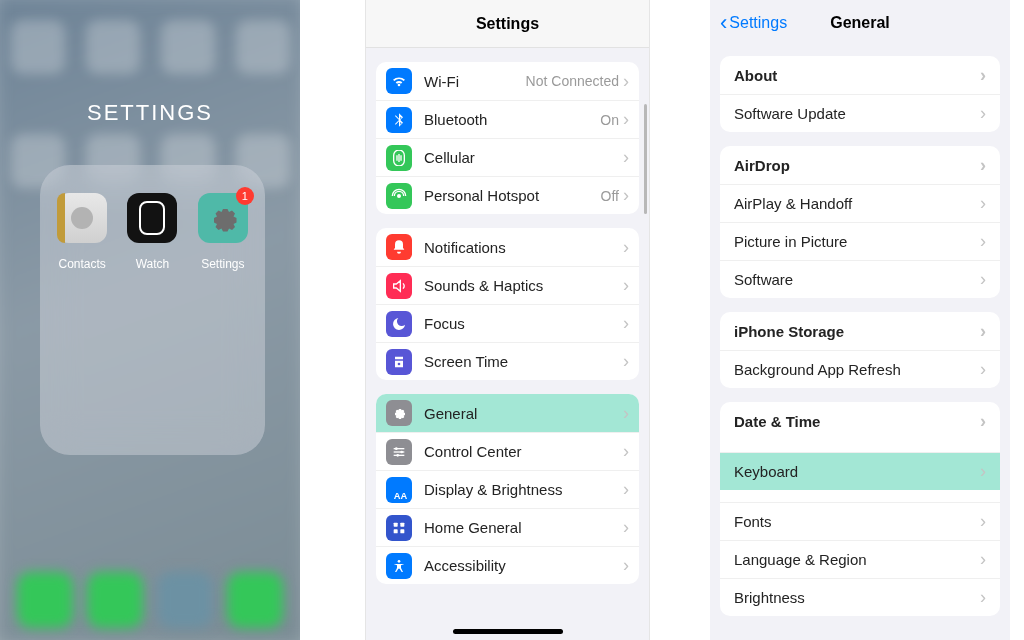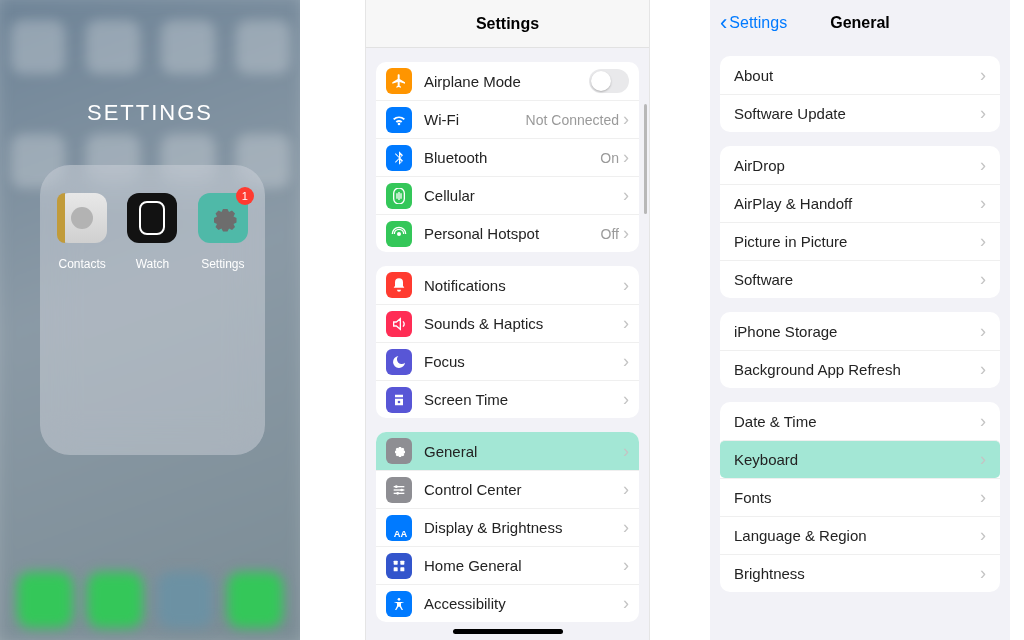--- a/index.html
+++ b/index.html
@@ -50,23 +50,23 @@
   
   .gap2 { width: 60px; }
   .panel3 { width: 300px; height: 640px; background:#f2f2f7; display:flex; flex-direction:column; }
   .nav3 { height: 46px; display:flex; align-items:center; padding:0 10px; }
   .back { color:#007aff; font-size:16px; display:flex; align-items:center; }
   .back-chev { font-size:22px; line-height:1; margin-right:2px; }
   .nav3-title { position:absolute; left:50%; transform:translateX(-50%); font-weight:600; font-size:16px; }
   .scroll3 { flex:1; overflow:auto; }
   .group3 { background:#fff; border-radius:10px; margin:10px 10px 14px 10px; overflow:hidden; }
   .row3 { display:flex; align-items:center; height:38px; padding:0 14px; border-top:1px solid #efefef; font-size:15px; }
-  .row3:first-child { border-top:none; }
+  .row3:first-child { border-top:none;font-weight:bold; }
   .row3-label { flex:1; color:#232323; }
-  .hl-row3 { background:#a3e7d5; border-radius:5px; margin:0 -0px; }
+  .hl-row3 { background:#a3e7d5; border-radius:0; margin:12px -0px; }
 </style>
 </head>
 <body>
 
 <div class="panel1">
   <div class="bg-blur"></div>
   <div class="bg-icons">
     <div class="bg-row">
         <div class="bg-icon"></div>
         <div class="bg-icon"></div>
@@ -110,29 +110,20 @@
   </div>
 </div>
 
 <div class="gap1"></div>
 
 <div class="panel2">
   <div class="nav2">Settings</div>
   <div class="scroll2">
     <div id="settings-groups">
         <div class="group">
-          <div class="row">
-            <div class="row-icon" style="background: rgb(255, 149, 0);">
-              <svg viewBox="0 0 24 24">
-                <path d="M21 16v-2l-8-5V3.5c0-.8-.7-1.5-1.5-1.5S10 2.7 10 3.5V9l-8 5v2l8-2.5V19l-2 1.5V22l3.5-1 3.5 1v-1.5L13 19v-5.5l8 2.5z"></path>
-              </svg>
-            </div>
-            <div class="row-label">Airplane Mode</div>
-            <div class="toggle"></div>
-          </div>
           <div class="row">
             <div class="row-icon" style="background: rgb(0, 122, 255);">
               <svg viewBox="0 0 24 24">
                 <path d="M12 20a2 2 0 100-4 2 2 0 000 4zm-5-6a8 8 0 0110 0l-2 2a5 5 0 00-6 0zm-4-4a14 14 0 0118 0l-2 2a11 11 0 00-14 0z"></path>
               </svg>
             </div>
             <div class="row-label">Wi-Fi</div>
             <div class="row-val">Not Connected</div>
             <span class="chev">›</span>
           </div>

